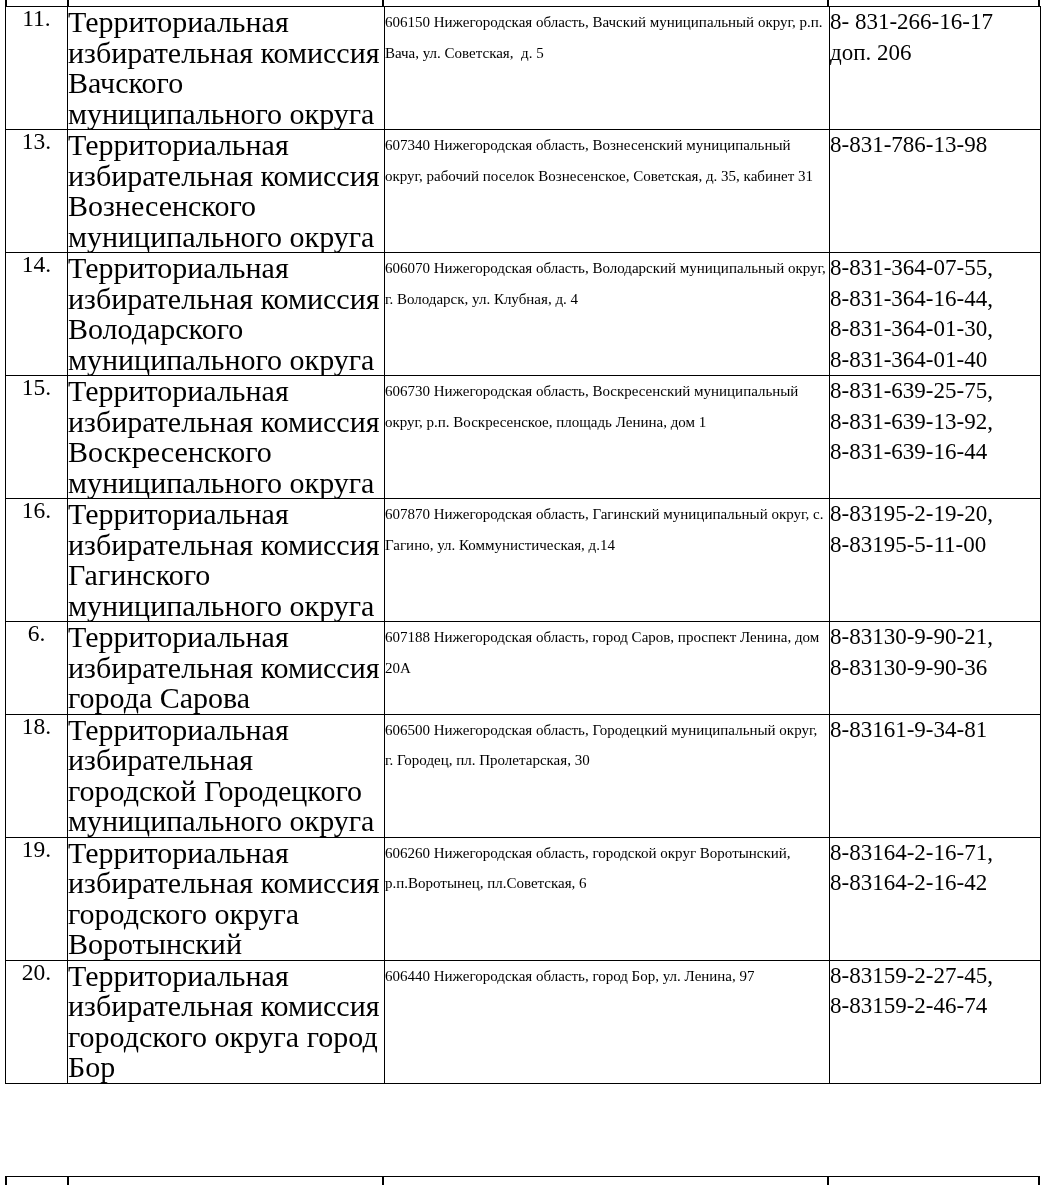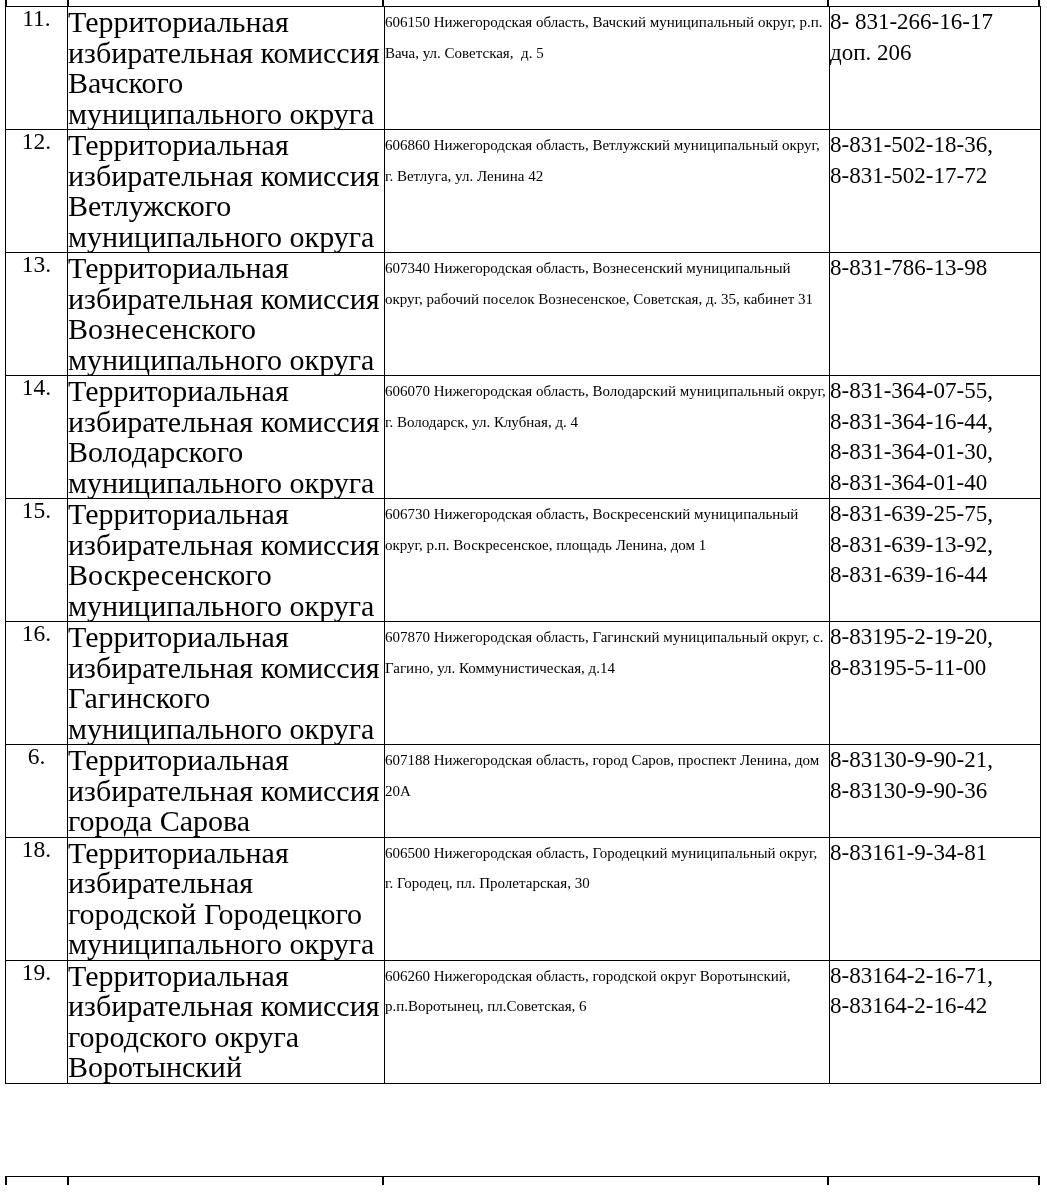--- a/index.html
+++ b/index.html
@@ -171,27 +171,20 @@
     <tbody>
 
       <tr>
         <td class="cell-num">11.</td>
         <td class="cell-text">Территориальная избирательная комиссия Вачского муниципального округа</td>
         <td class="cell-addr">606150 Нижегородская область, Вачский муниципальный округ, р.п. Вача, ул. Советская,  д. 5</td>
         <td class="cell-phone">8- 831-266-16-17
 доп. 206</td>
       </tr>
 
-      <tr>
-        <td class="cell-num">12.</td>
-        <td class="cell-text">Территориальная избирательная комиссия Ветлужского муниципального округа</td>
-        <td class="cell-addr">606860 Нижегородская область, Ветлужский муниципальный округ, г. Ветлуга, ул. Ленина 42</td>
-        <td class="cell-phone">8-831-502-18-36,
-8-831-502-17-72</td>
-      </tr>
 
       <tr>
         <td class="cell-num">13.</td>
         <td class="cell-text">Территориальная избирательная комиссия Вознесенского муниципального округа</td>
         <td class="cell-addr">607340 Нижегородская область, Вознесенский муниципальный округ, рабочий поселок Вознесенское, Советская, д. 35, кабинет 31</td>
         <td class="cell-phone">8-831-786-13-98</td>
       </tr>
 
       <tr>
         <td class="cell-num">14.</td>
@@ -236,20 +229,27 @@
       </tr>
 
       <tr>
         <td class="cell-num">19.</td>
         <td class="cell-text">Территориальная избирательная комиссия городского округа Воротынский</td>
         <td class="cell-addr">606260 Нижегородская область, городской округ Воротынский, р.п.Воротынец, пл.Советская, 6</td>
         <td class="cell-phone">8-83164-2-16-71,
 8-83164-2-16-42</td>
       </tr>
 
+      <tr>
+        <td class="cell-num">20.</td>
+        <td class="cell-text">Территориальная избирательная комиссия городского округа город Бор</td>
+        <td class="cell-addr">606440 Нижегородская область, город Бор, ул. Ленина, 97</td>
+        <td class="cell-phone">8-83159-2-27-45,
+8-83159-2-46-74</td>
+      </tr>
 
     </tbody>
   </table>
 
   <div class="bottom-sliver" id="bottom-sliver" style="top: 1176px;">
     <div class="v1"></div>
     <div class="v2"></div>
     <div class="v3"></div>
   </div>
 

